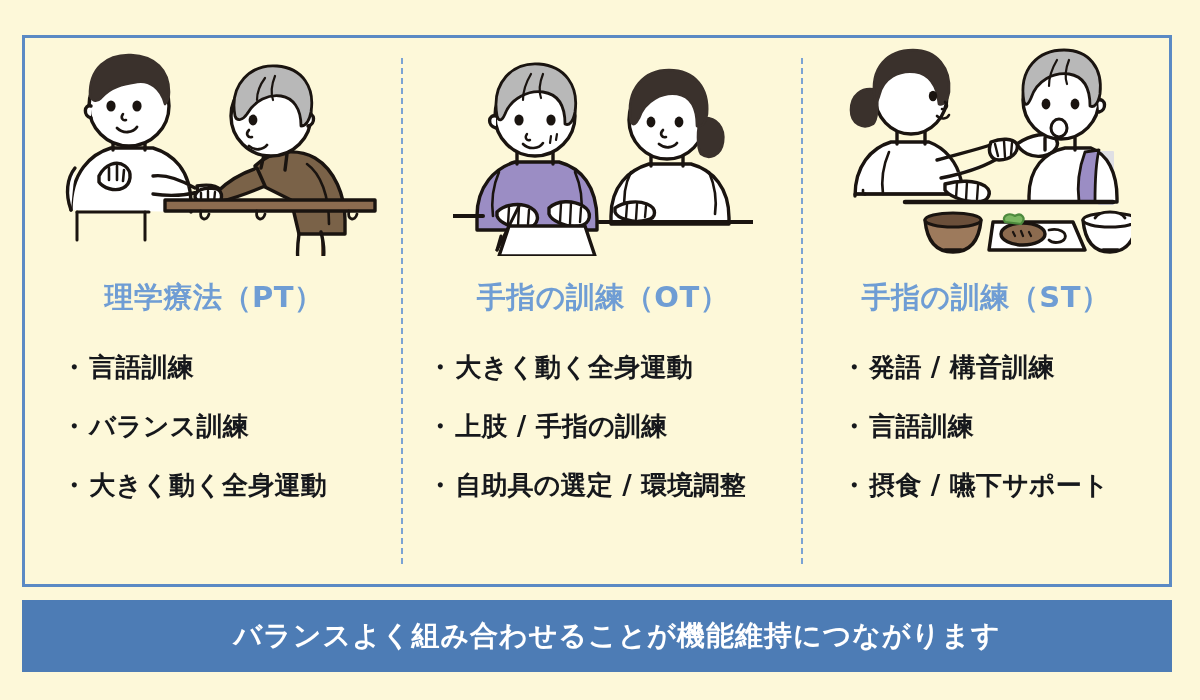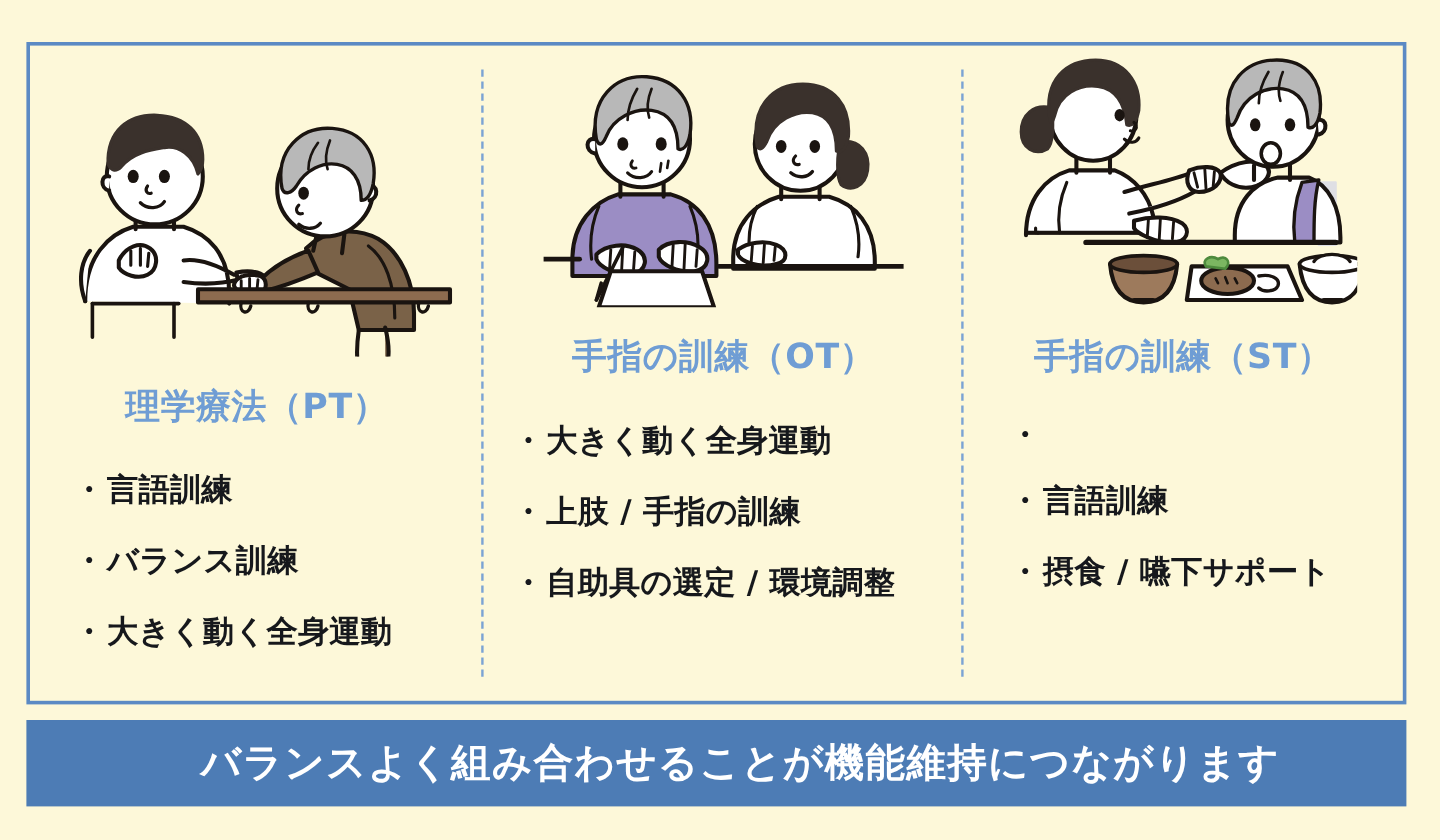--- a/index.html
+++ b/index.html
@@ -24,21 +24,21 @@
     display:flex;
     flex-direction:row;
   }
   .column{
     position:relative;
     box-sizing:border-box;
     display:flex;
     flex-direction:column;
     align-items:center;
   }
-  .col-1{width:378px;justify-content:center;}
+  .col-1{width:378px;}
   .col-2{width:400px;}
   .col-3{width:366px;}
   .divider{
     position:absolute;
     top:20px;bottom:20px;
     width:0;
     border-left:2px dashed #7ba3d4;
   }
   .div-1{left:376px;}
   .div-2{left:776px;}
@@ -100,21 +100,21 @@
     left:22px;top:600px;
     width:1150px;height:72px;
     background:#4d7cb5;
     display:flex;
     align-items:center;
     justify-content:center;
     box-sizing:border-box;
   }
   .banner-text{
     color:#ffffff;
-    font-size:33px;
+    font-size:28px;
     font-weight:bold;
     letter-spacing:1px;
     white-space:nowrap;
     margin-left:40px;
   }
 </style>
 </head>
 <body>
 
 <div id="infographic">
@@ -399,20 +399,21 @@
             <path d="M262 206 L277 206" stroke-width="3.4"></path>
           </g>
         </svg>
       </div>
 
       <div class="col-title">手指の訓練（ST）</div>
 
       <div class="bullets">
         <div class="bullet">
           <span class="dot">・</span>
+          <span>発語 / 構音訓練</span>
         </div>
         <div class="bullet">
           <span class="dot">・</span>
           <span>言語訓練</span>
         </div>
         <div class="bullet">
           <span class="dot">・</span>
           <span>摂食 / 嚥下サポート</span>
         </div>
       </div>

